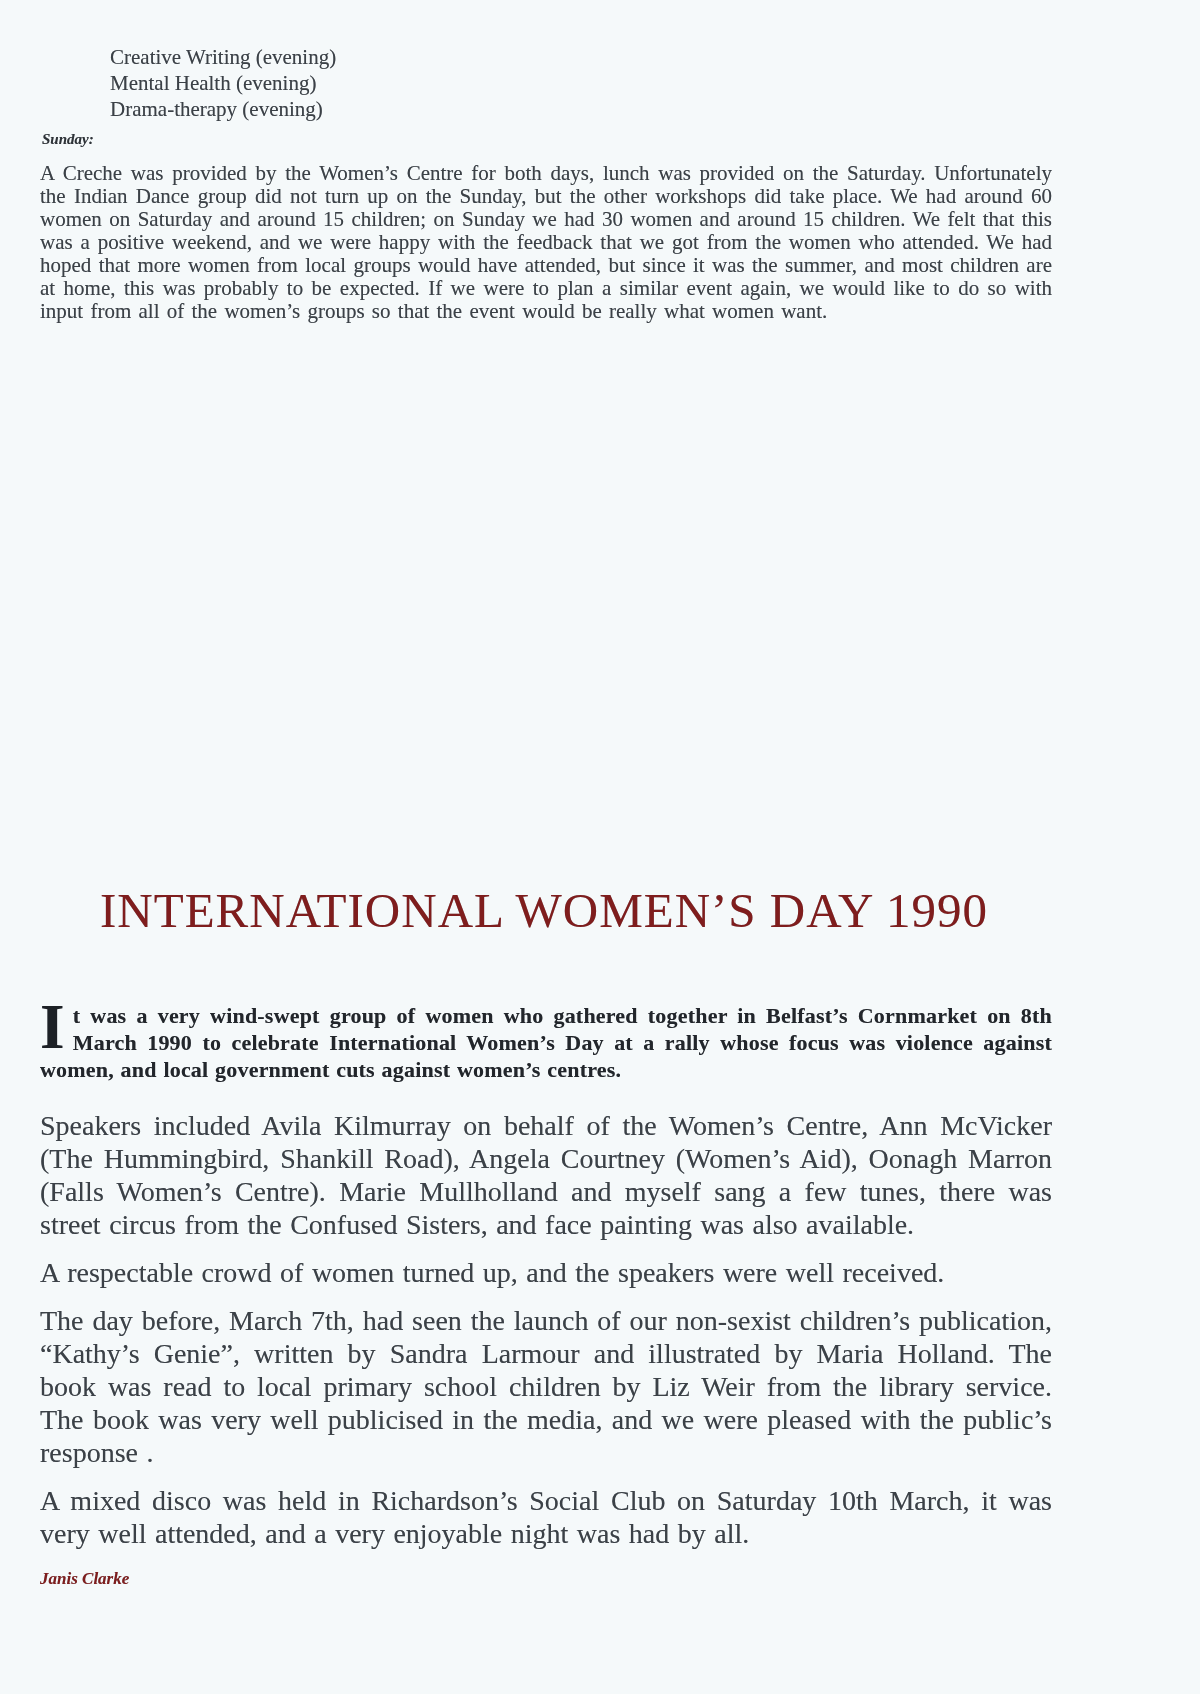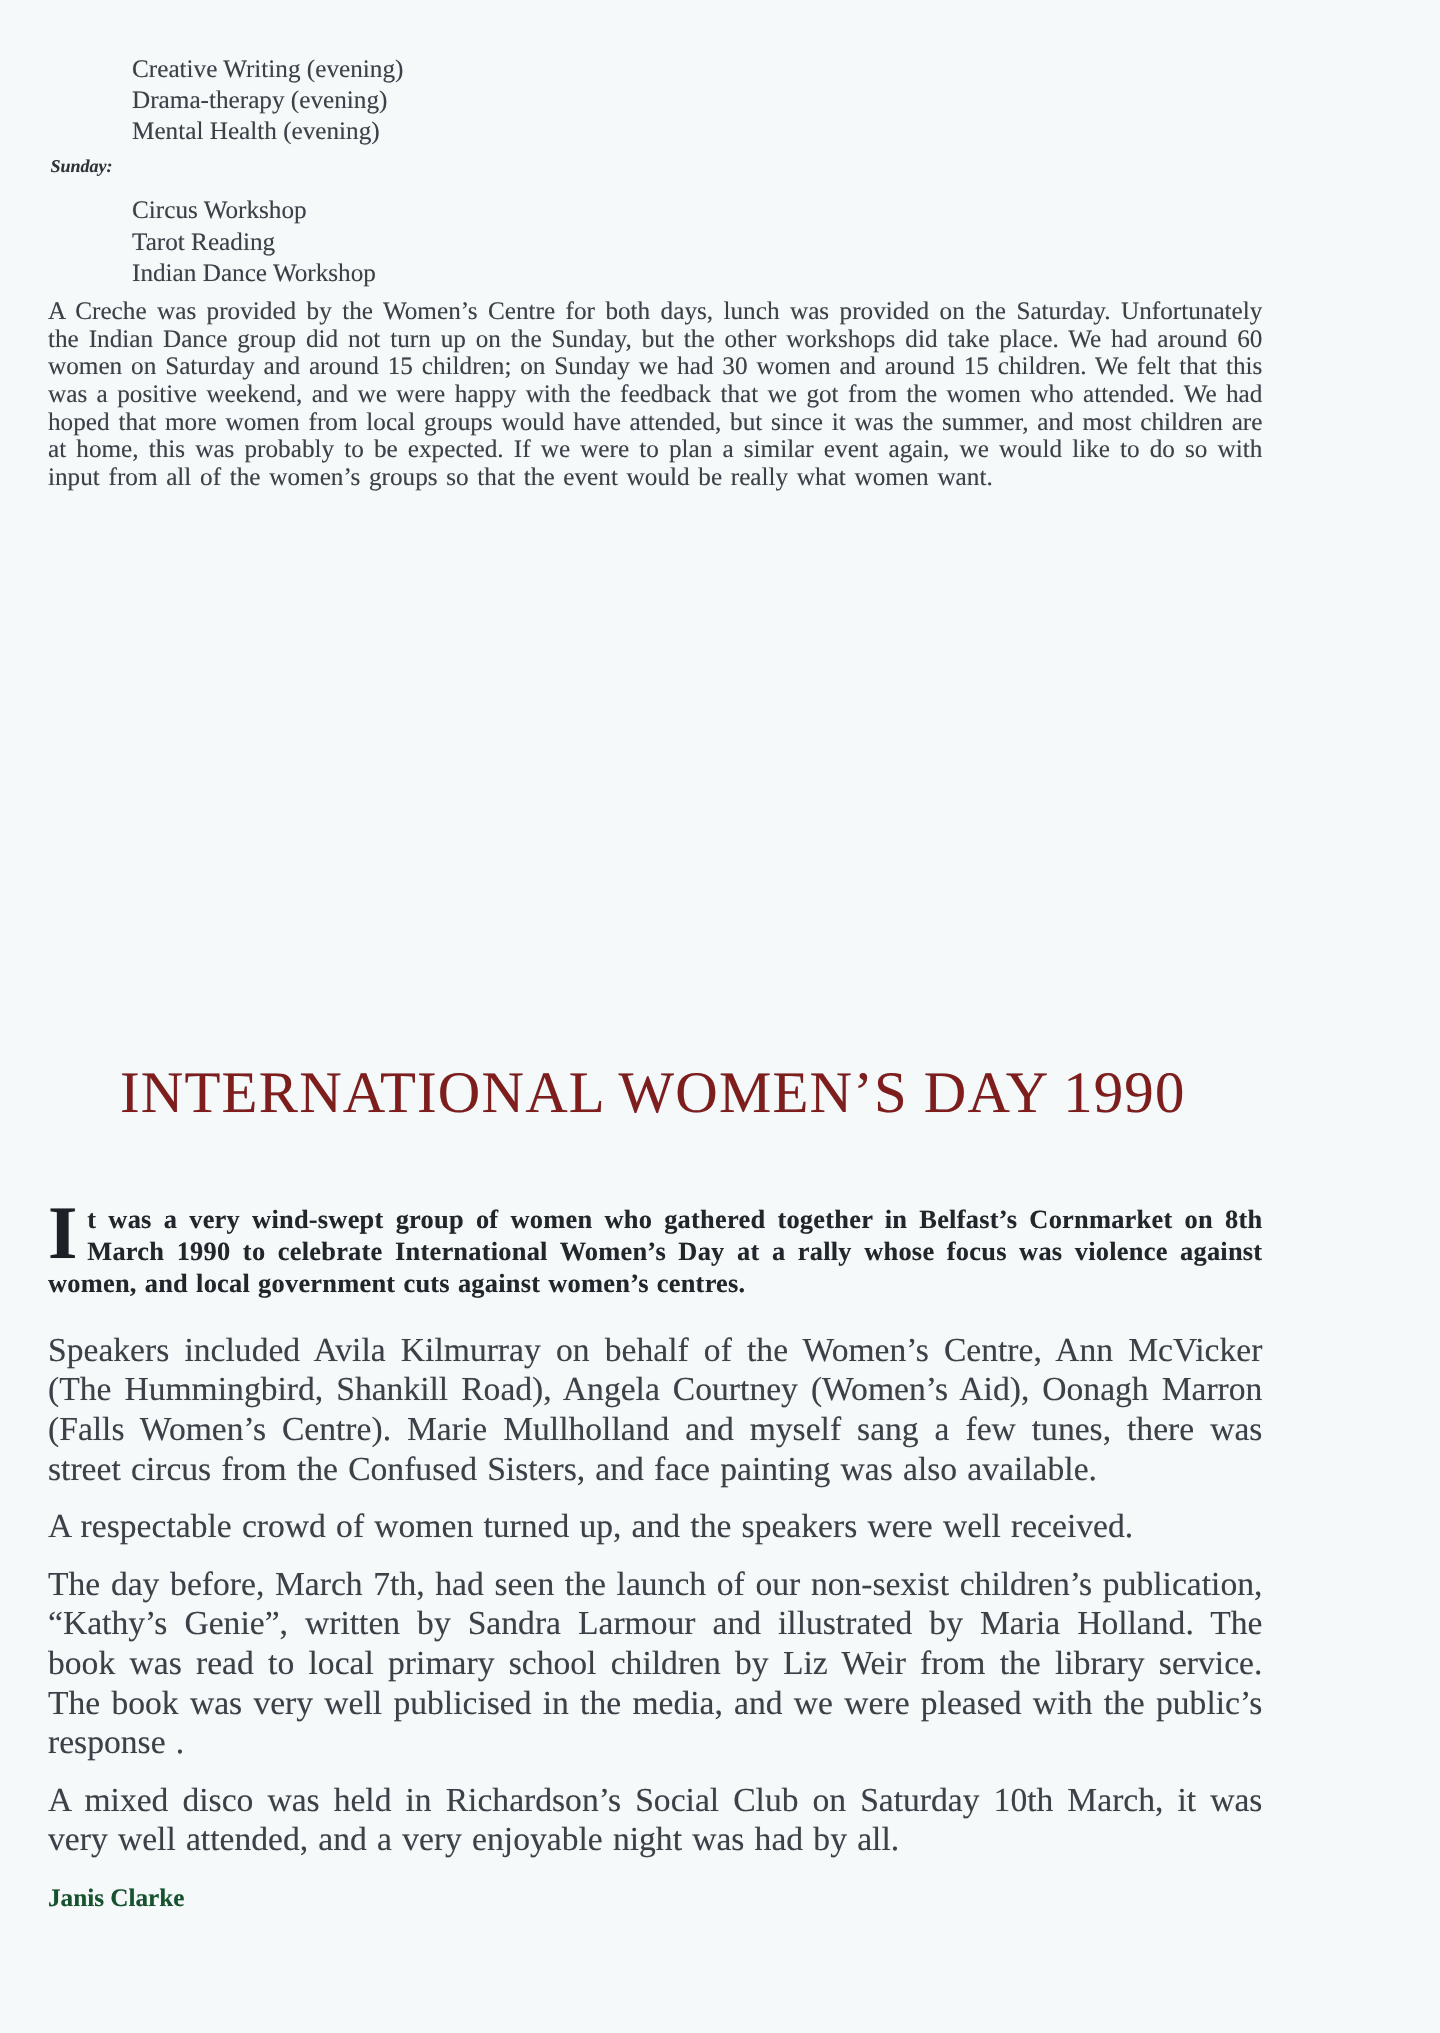--- a/index.html
+++ b/index.html
@@ -91,44 +91,40 @@
   }
   .article p.body {
     margin: 0 0 15px 0;
     font-size: 28px;
     line-height: 33px;
     text-align: justify;
     word-spacing: 1.5px;
   }
   .sig-italic {
     margin-top: 19px;
-    font-size: 21px;
+    font-size: 17px;
+    font-style: italic;
     font-weight: 600;
-    color: #14532d;
+    color: #7f1d1d;
   }
 </style>
 </head>
 <body>
 
 <div class="page">
 
   <section class="report">
     <div class="workshop-list">
       <div>Creative Writing (evening)</div>
+      <div>Mental Health (evening)</div>
       <div>Drama-therapy (evening)</div>
-      <div>Mental Health (evening)</div>
     </div>
 
     <div class="day-heading">Sunday:</div>
 
-    <div class="workshop-list">
-      <div>Circus Workshop</div>
-      <div>Tarot Reading</div>
-      <div>Indian Dance Workshop</div>
-    </div>
 
     <p class="summary">A Creche was provided by the Women’s Centre for both days, lunch was provided on the Saturday. Unfortunately the Indian Dance group did not turn up on the Sunday, but the other workshops did take place. We had around 60 women on Saturday and around 15 children; on Sunday we had 30 women and around 15 children. We felt that this was a positive weekend, and we were happy with the feedback that we got from the women who attended. We had hoped that more women from local groups would have attended, but since it was the summer, and most children are at home, this was probably to be expected. If we were to plan a similar event again, we would like to do so with input from all of the women’s groups so that the event would be really what women want.</p>
 
   </section>
 
   <h1 class="article-title">INTERNATIONAL WOMEN’S DAY 1990</h1>
 
   <section class="article">
     <p class="lead"><span class="dropcap">I</span><span>t was a very wind-swept group of women who gathered together in Belfast’s Cornmarket on 8th March 1990 to celebrate International Women’s Day at a rally whose focus was violence against women, and local government cuts against women’s centres.</span></p>
 

